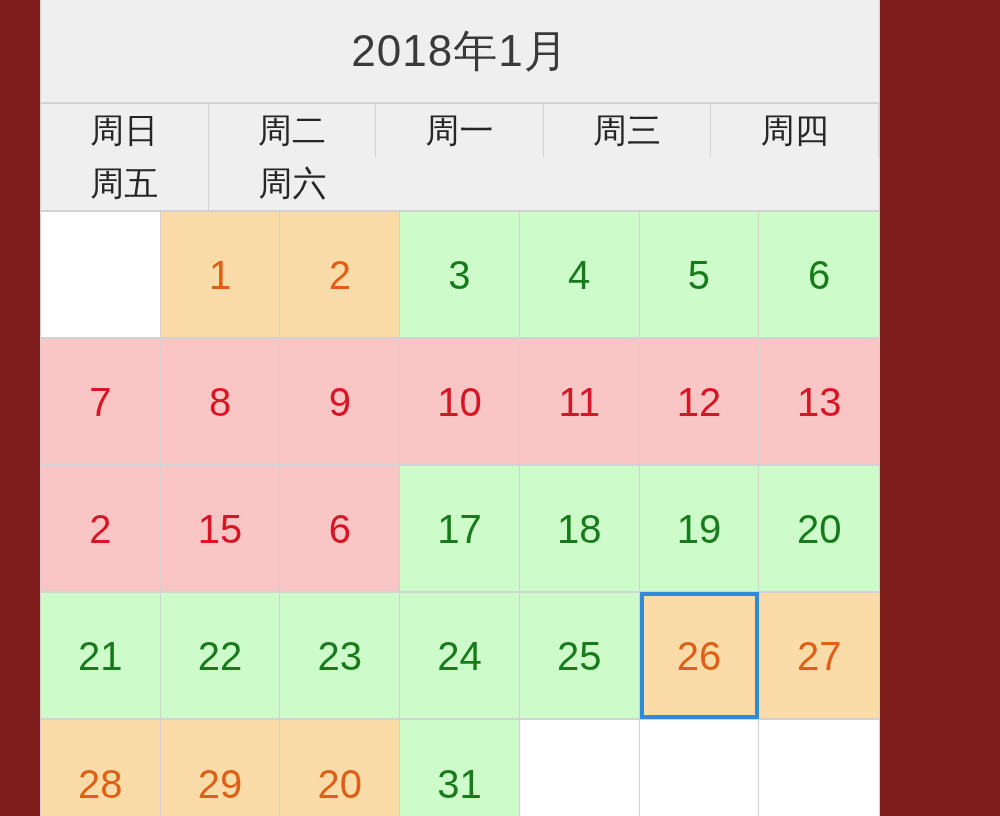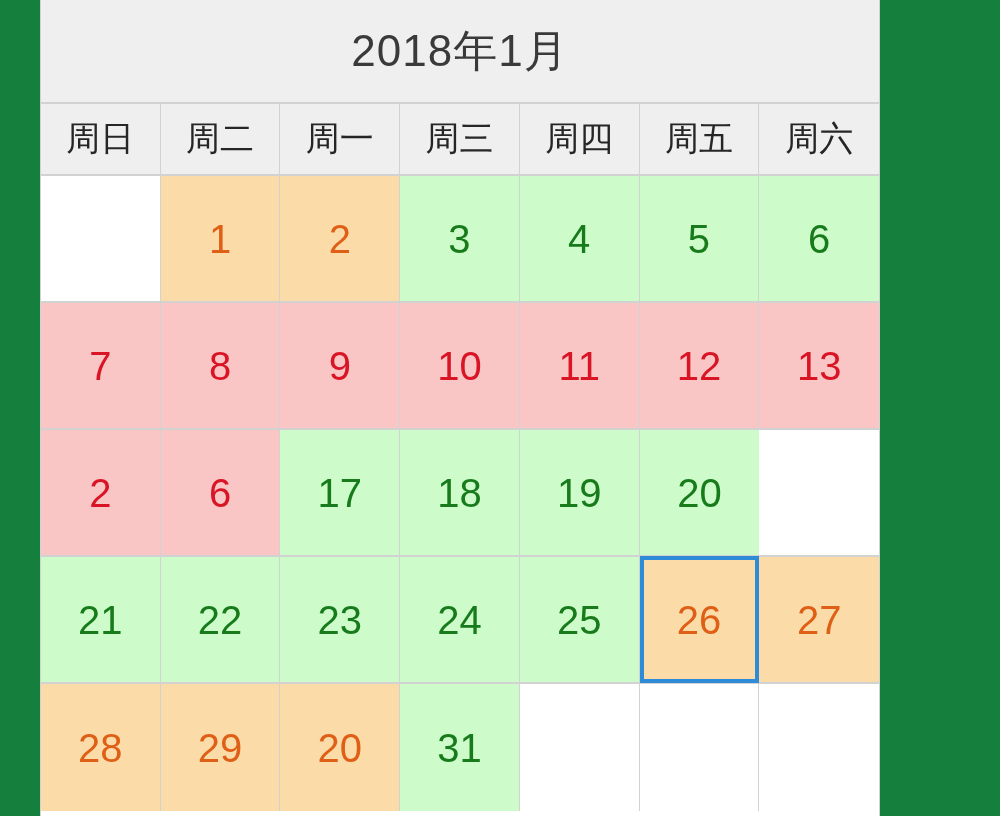--- a/index.html
+++ b/index.html
@@ -9,21 +9,21 @@
     height: 816px;
     overflow: hidden;
     background: #efefef;
     font-family: "Liberation Sans", "DejaVu Sans", sans-serif;
   }
 
   #app {
     position: relative;
     width: 1000px;
     height: 816px;
-    background: #15803d;
+    background: #7f1d1d;
   }
 
   
   #calendar {
     position: absolute;
     left: 40px;
     top: 0;
     width: 840px;
     height: 816px;
     background: #ffffff;
@@ -45,22 +45,22 @@
     color: #3a3a3a;
     font-size: 44px;
     letter-spacing: 1px;
     line-height: 1;
     user-select: none;
   }
 
   
   .weekdays {
     display: grid;
-    grid-template-columns: repeat(7, 1fr);
-    height: 72px;
+    grid-template-columns: repeat(5, 1fr);
+    height: 108px;
     background: #efefef;
     border-bottom: 2px solid #d2d2d2;
     box-sizing: border-box;
   }
   .weekday {
     display: flex;
     align-items: center;
     justify-content: center;
     font-size: 34px;
     color: #262626;
@@ -184,20 +184,23 @@
           </div>
           <div class="day-cell tone-pink">
             <span class="day-num">13</span>
           </div>
         </div>
         <div class="week-row">
           <div class="day-cell tone-pink">
             <span class="day-num">2</span>
           </div>
           <div class="day-cell tone-pink">
+            <span class="day-num">15</span>
+          </div>
+          <div class="day-cell tone-pink">
             <span class="day-num">6</span>
           </div>
           <div class="day-cell tone-green">
             <span class="day-num">17</span>
           </div>
           <div class="day-cell tone-green">
             <span class="day-num">18</span>
           </div>
           <div class="day-cell tone-green">
             <span class="day-num">19</span>

